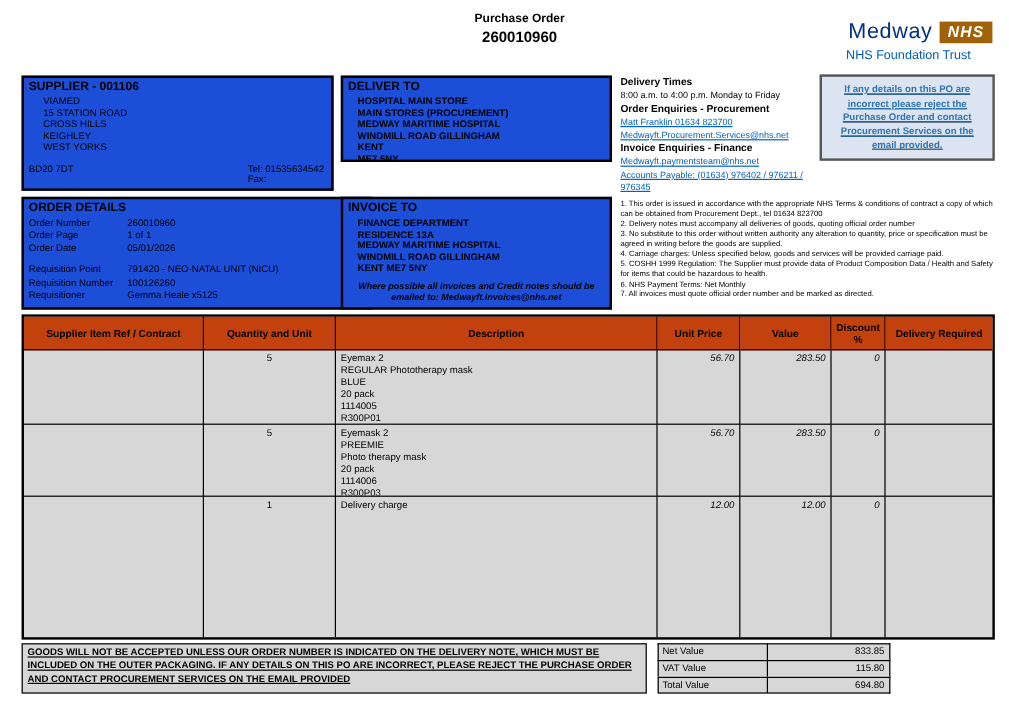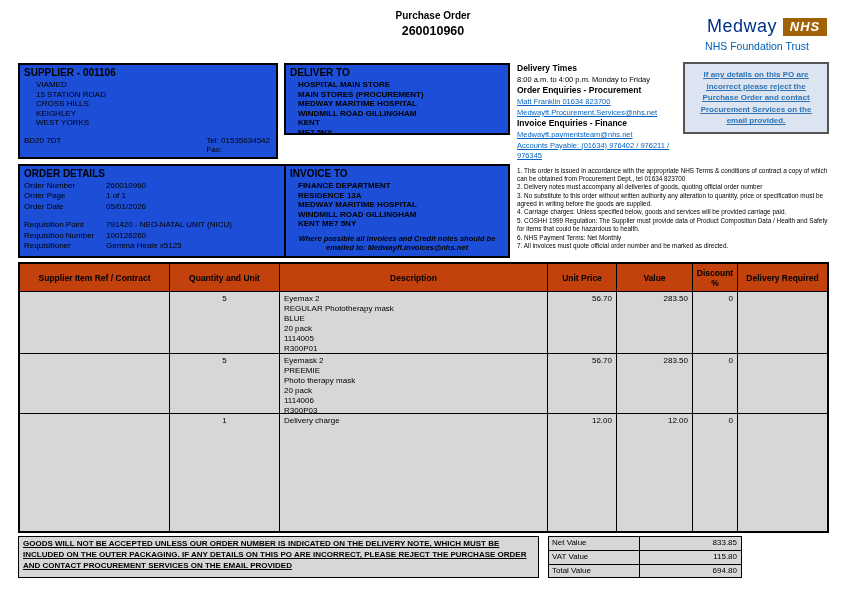--- a/index.html
+++ b/index.html
@@ -56,21 +56,21 @@
            grid-template-columns:150px 110px 268px 69px 76px 45px 1fr;
            grid-template-rows:28px 62px 60px 1fr; }
   .c { border-right:1px solid #000; border-bottom:1px solid #000; padding:2px 4px; font-size:8px;
        overflow:hidden; box-sizing:border-box; }
   .c.lc { border-right:none; }
   .c.lr { border-bottom:none; }
   .c.hdr { background:#c2410c; font-weight:bold; font-size:8.5px; display:flex; align-items:center;
            justify-content:center; text-align:center; padding:1px 3px; }
   .c.qty { text-align:center; }
   .c.desc { white-space:pre-line; line-height:1.25; }
-  .c.num { text-align:right; }
+  .c.num { text-align:right;font-style:italic; }
   
   .totals { position:absolute; left:548px; top:536px; width:194px; font-size:8px; }
   .t-row { display:flex; height:14px; }
   .t-label { width:92px; border:1px solid #000; border-bottom:none; background:#d7d7d7; padding:1px 3px; box-sizing:border-box; }
   .t-value { flex:1; border:1px solid #000; border-left:none; border-bottom:none; background:#d7d7d7;
              text-align:right; padding:1px 4px; box-sizing:border-box; }
   .t-row:last-child .t-label, .t-row:last-child .t-value { border-bottom:1px solid #000; }
   
   .warning { position:absolute; left:18px; top:536px; width:521px; height:42px; box-sizing:border-box;
              border:1px solid #000; background:#d7d7d7; padding:2px 4px; font-size:8px; font-weight:bold;

